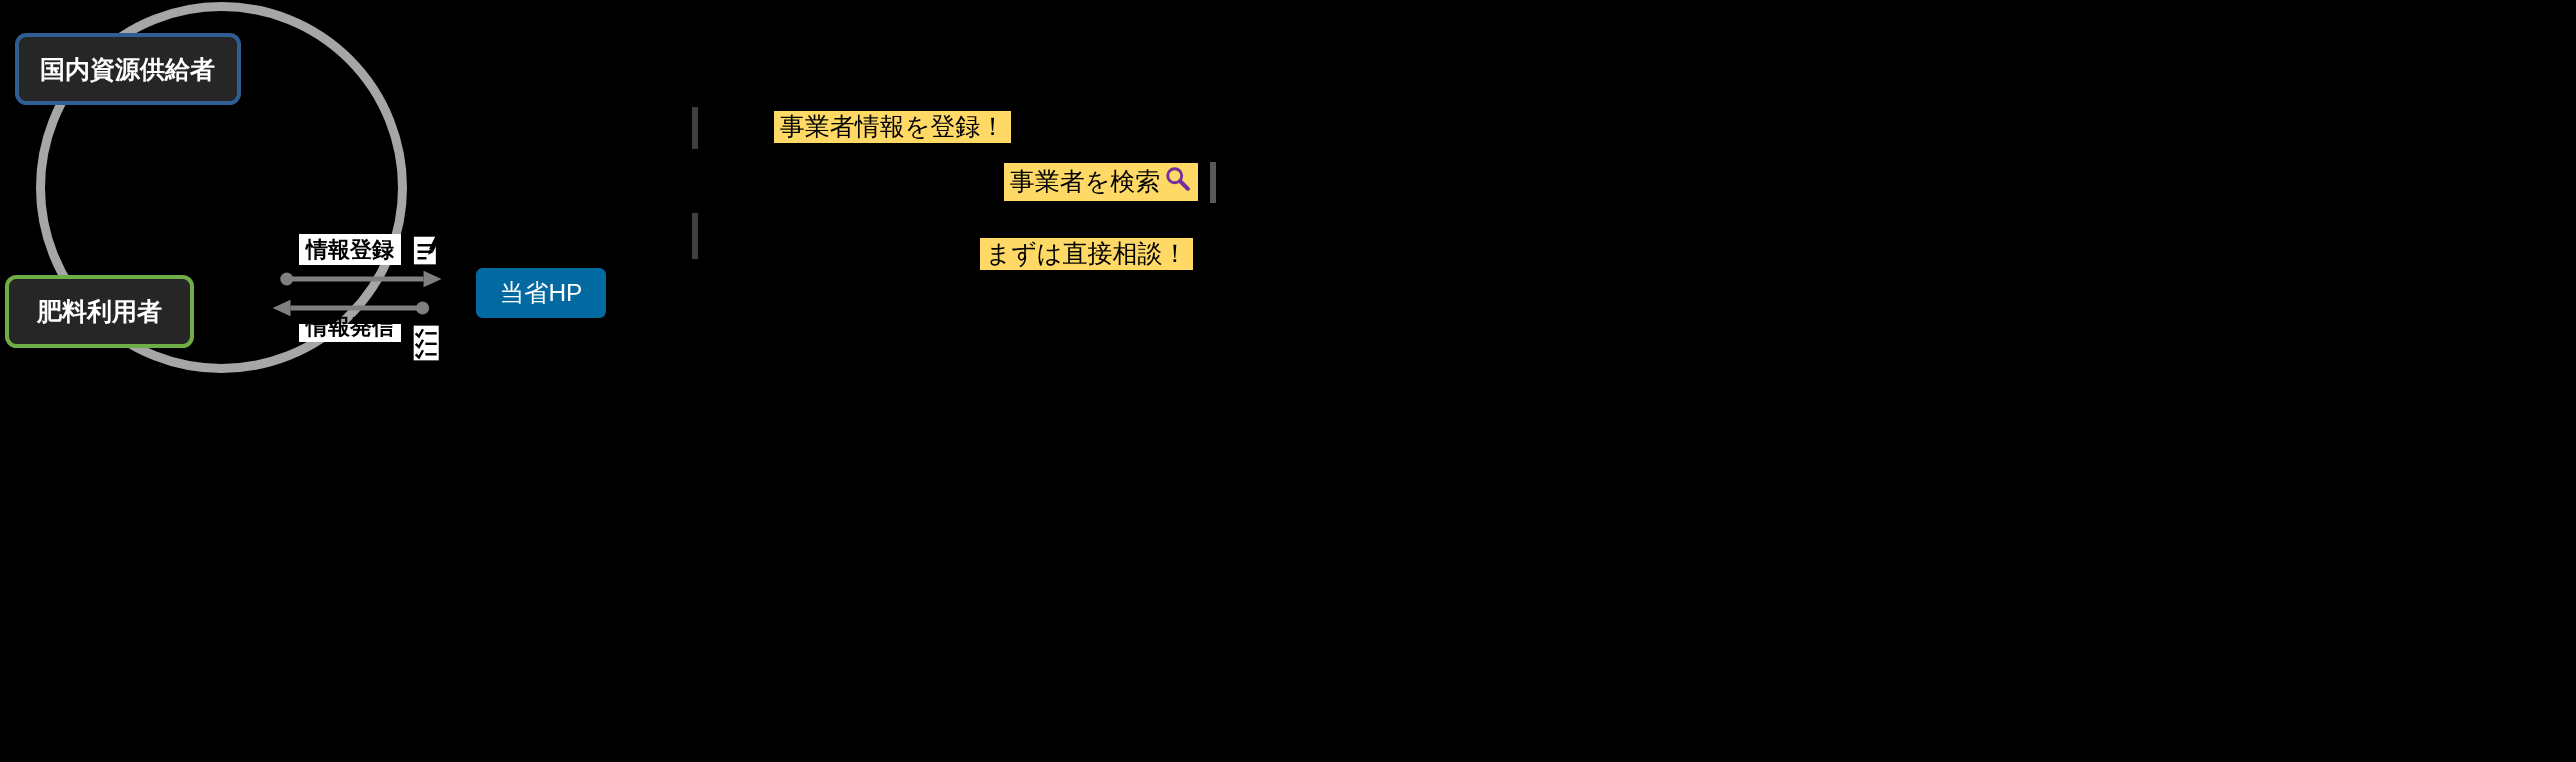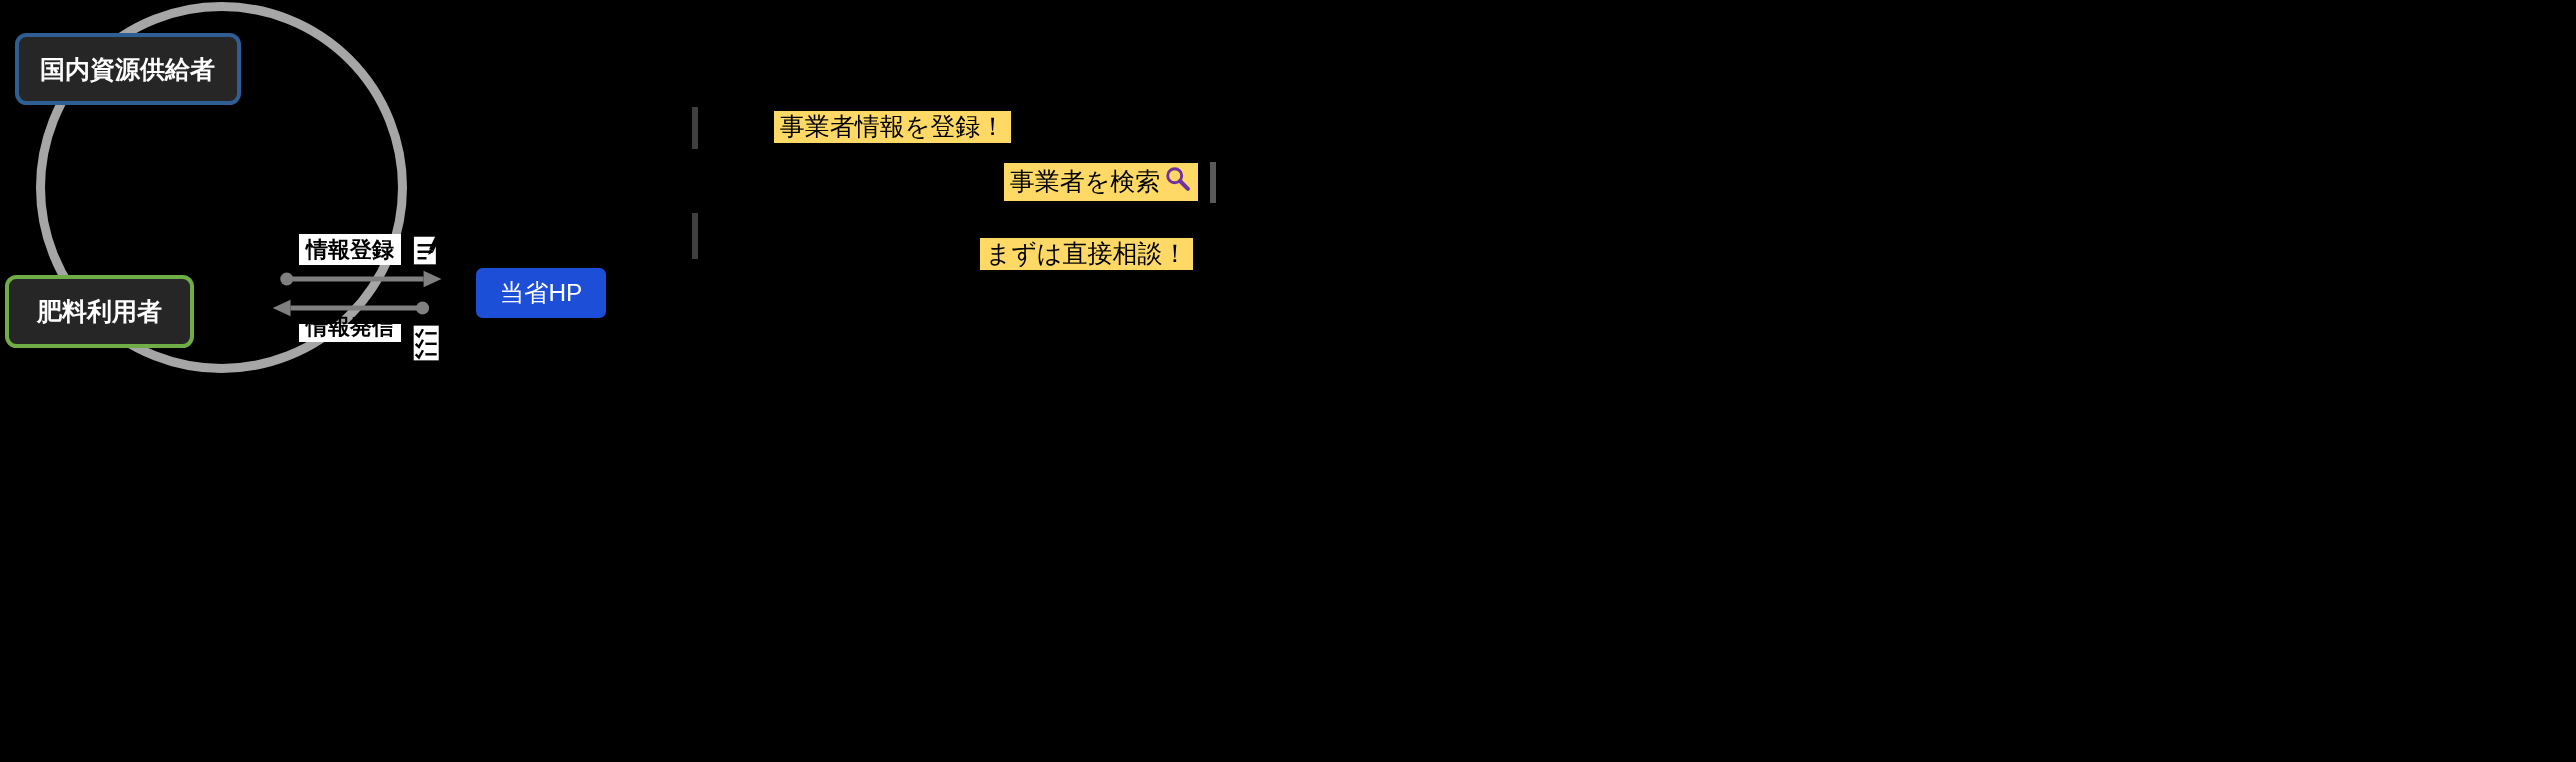--- a/index.html
+++ b/index.html
@@ -28,21 +28,21 @@
   }
   .flow-label.register{left:299px;top:234px;width:102px;height:31px;}
   .flow-label.publish{left:299px;top:324px;width:102px;height:18px;}
   .icon{position:absolute;line-height:0;}
   .icon.register{left:410px;top:229px;}
   .icon.publish{left:410px;top:322px;}
   .arrow{position:absolute;line-height:0;}
   .arrow.right{left:277px;top:265px;}
   .arrow.left{left:271px;top:294px;}
   .hp-box{
-    position:absolute;left:476px;top:268px;width:130px;height:50px;background:#1d4ed8;
+    position:absolute;left:476px;top:268px;width:130px;height:50px;background:#0369a1;
     border-radius:6.5px;color:#fff;font-size:24.4px;display:flex;align-items:center;justify-content:center;
   }
   .vbar{position:absolute;width:5.7px;background:#3f3f3f;}
   .vbar.b1{left:692px;top:107px;height:42px;}
   .vbar.b2{left:692px;top:213px;height:46px;}
   .vbar.b3{left:1210px;top:162px;height:41px;background:#595959;}
   .callout{
     position:absolute;background:#FFD966;color:#000;font-weight:normal;font-size:25px;
     padding:2.4px 5.7px;display:flex;align-items:center;gap:4.1px;white-space:nowrap;line-height:1.1;
   }

